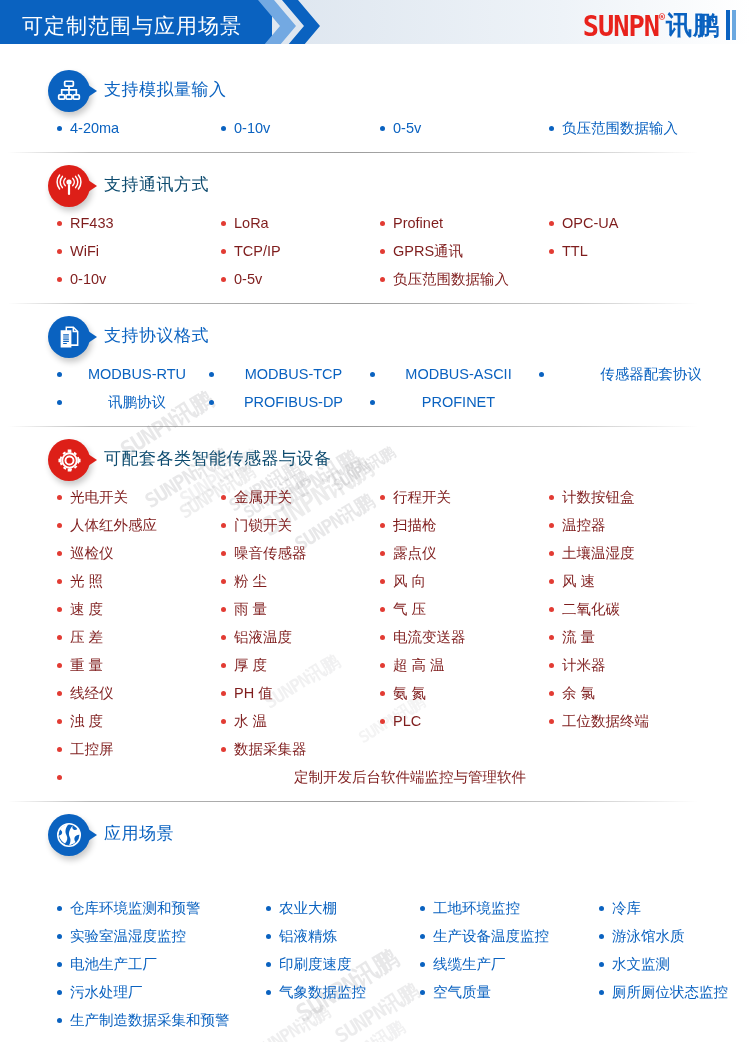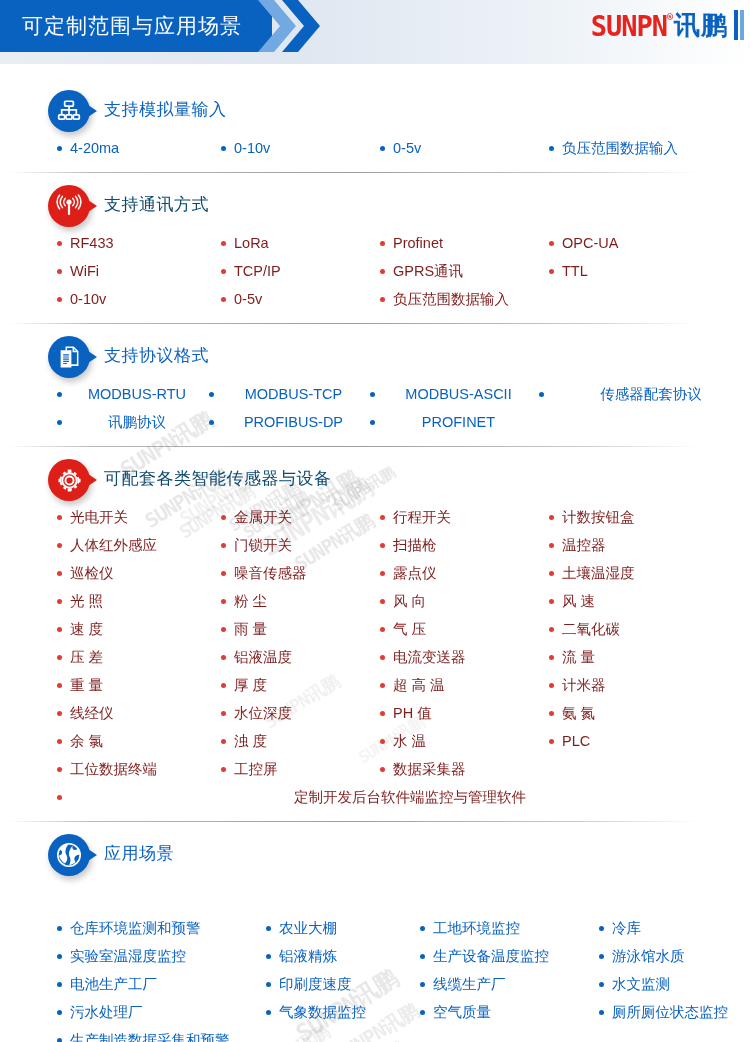--- a/index.html
+++ b/index.html
@@ -8,21 +8,21 @@
     width:750px;height:1042px;
     background:#ffffff;
     font-family:"Liberation Sans","DejaVu Sans",sans-serif;
     overflow:hidden;
     position:relative;
   }
 
   
   .header{
     position:relative;
-    width:750px;height:64px;
+    width:750px;height:44px;
     background:linear-gradient(to right,#e9eef4 0%,#dfe7f0 40%,#eef3f8 75%,#ffffff 100%);
     overflow:hidden;
   }
   .header-block{
     position:absolute;left:0;top:0;
     width:272px;height:52px;
     background:#0a62c0;
   }
   .header-title{
     position:absolute;left:22px;top:11px;
@@ -31,21 +31,21 @@
     letter-spacing:1px;
     line-height:30px;
     white-space:nowrap;
     font-weight:400;
   }
   .chev{
     position:absolute;top:0;height:52px;width:38px;
   }
   .chev svg{display:block;}
   .header-logo{
-    position:absolute;right:6px;top:6px;
+    position:absolute;right:14px;top:6px;
     height:38px;
     display:flex;align-items:center;text-align:center;
   }
   .logo-sunpn{
     font-family:"DejaVu Sans Mono","Liberation Mono",monospace;
     color:#e8221c;
     font-size:27px;
     font-weight:bold;
     letter-spacing:-1px;
     line-height:1;
@@ -339,21 +339,20 @@
       <div class="item red">铝液温度</div>
       <div class="item red">电流变送器</div>
 
       <div class="item red">流 量</div>
       <div class="item red">重 量</div>
       <div class="item red">厚 度</div>
       <div class="item red">超 高 温</div>
 
       <div class="item red">计米器</div>
       <div class="item red">线经仪</div>
-      <div class="item red">水位深度</div>
       <div class="item red">PH 值</div>
 
       <div class="item red">氨 氮</div>
       <div class="item red">余 氯</div>
       <div class="item red">浊 度</div>
       <div class="item red">水 温</div>
 
       <div class="item red">PLC</div>
       <div class="item red">工位数据终端</div>
       <div class="item red">工控屏</div>

